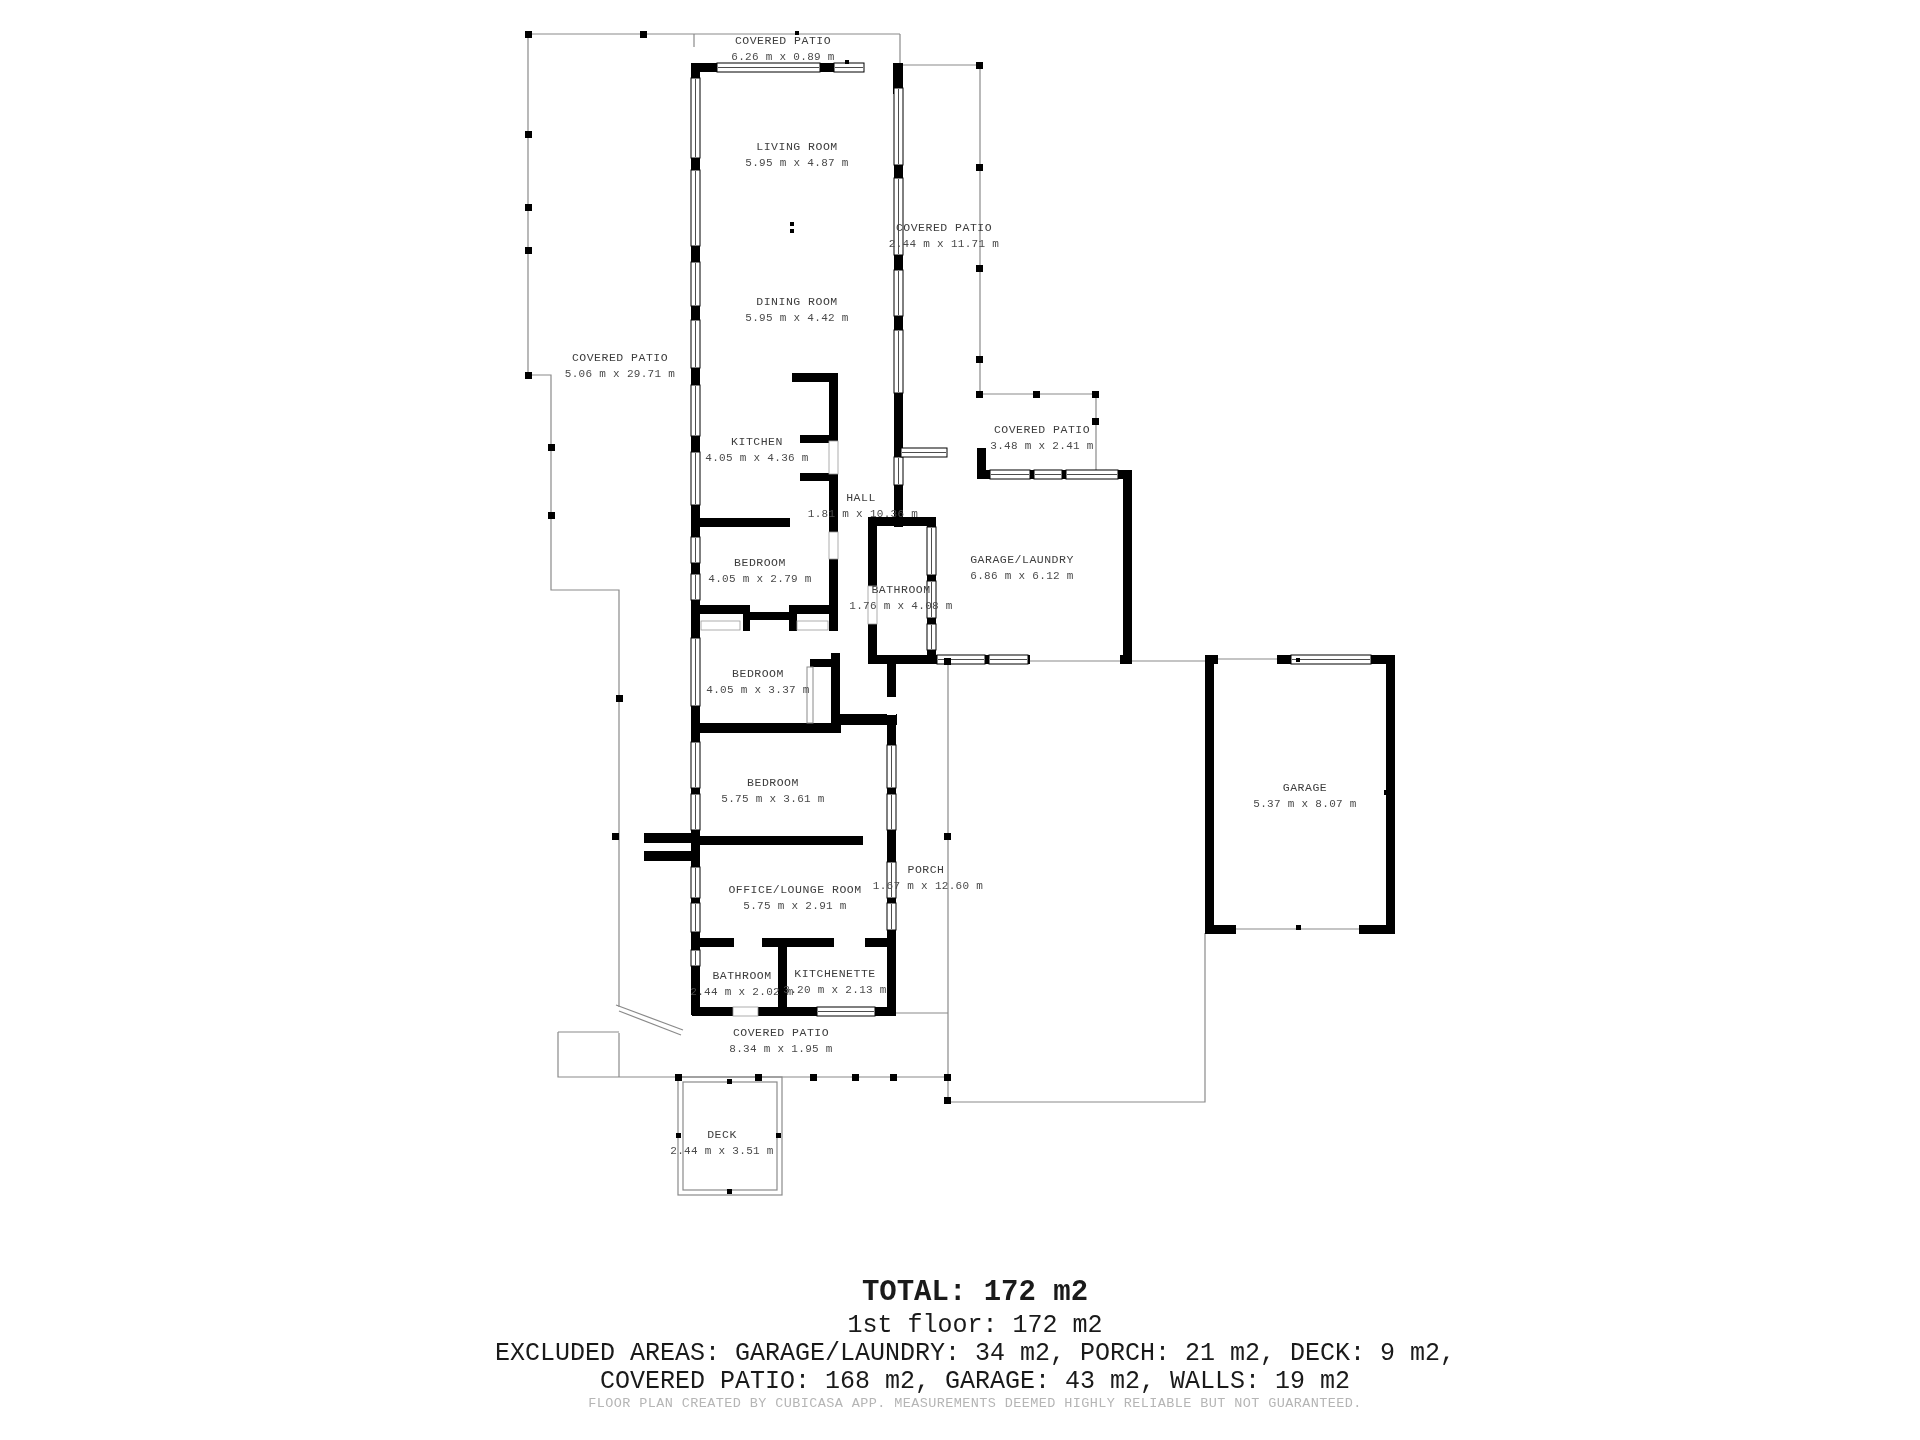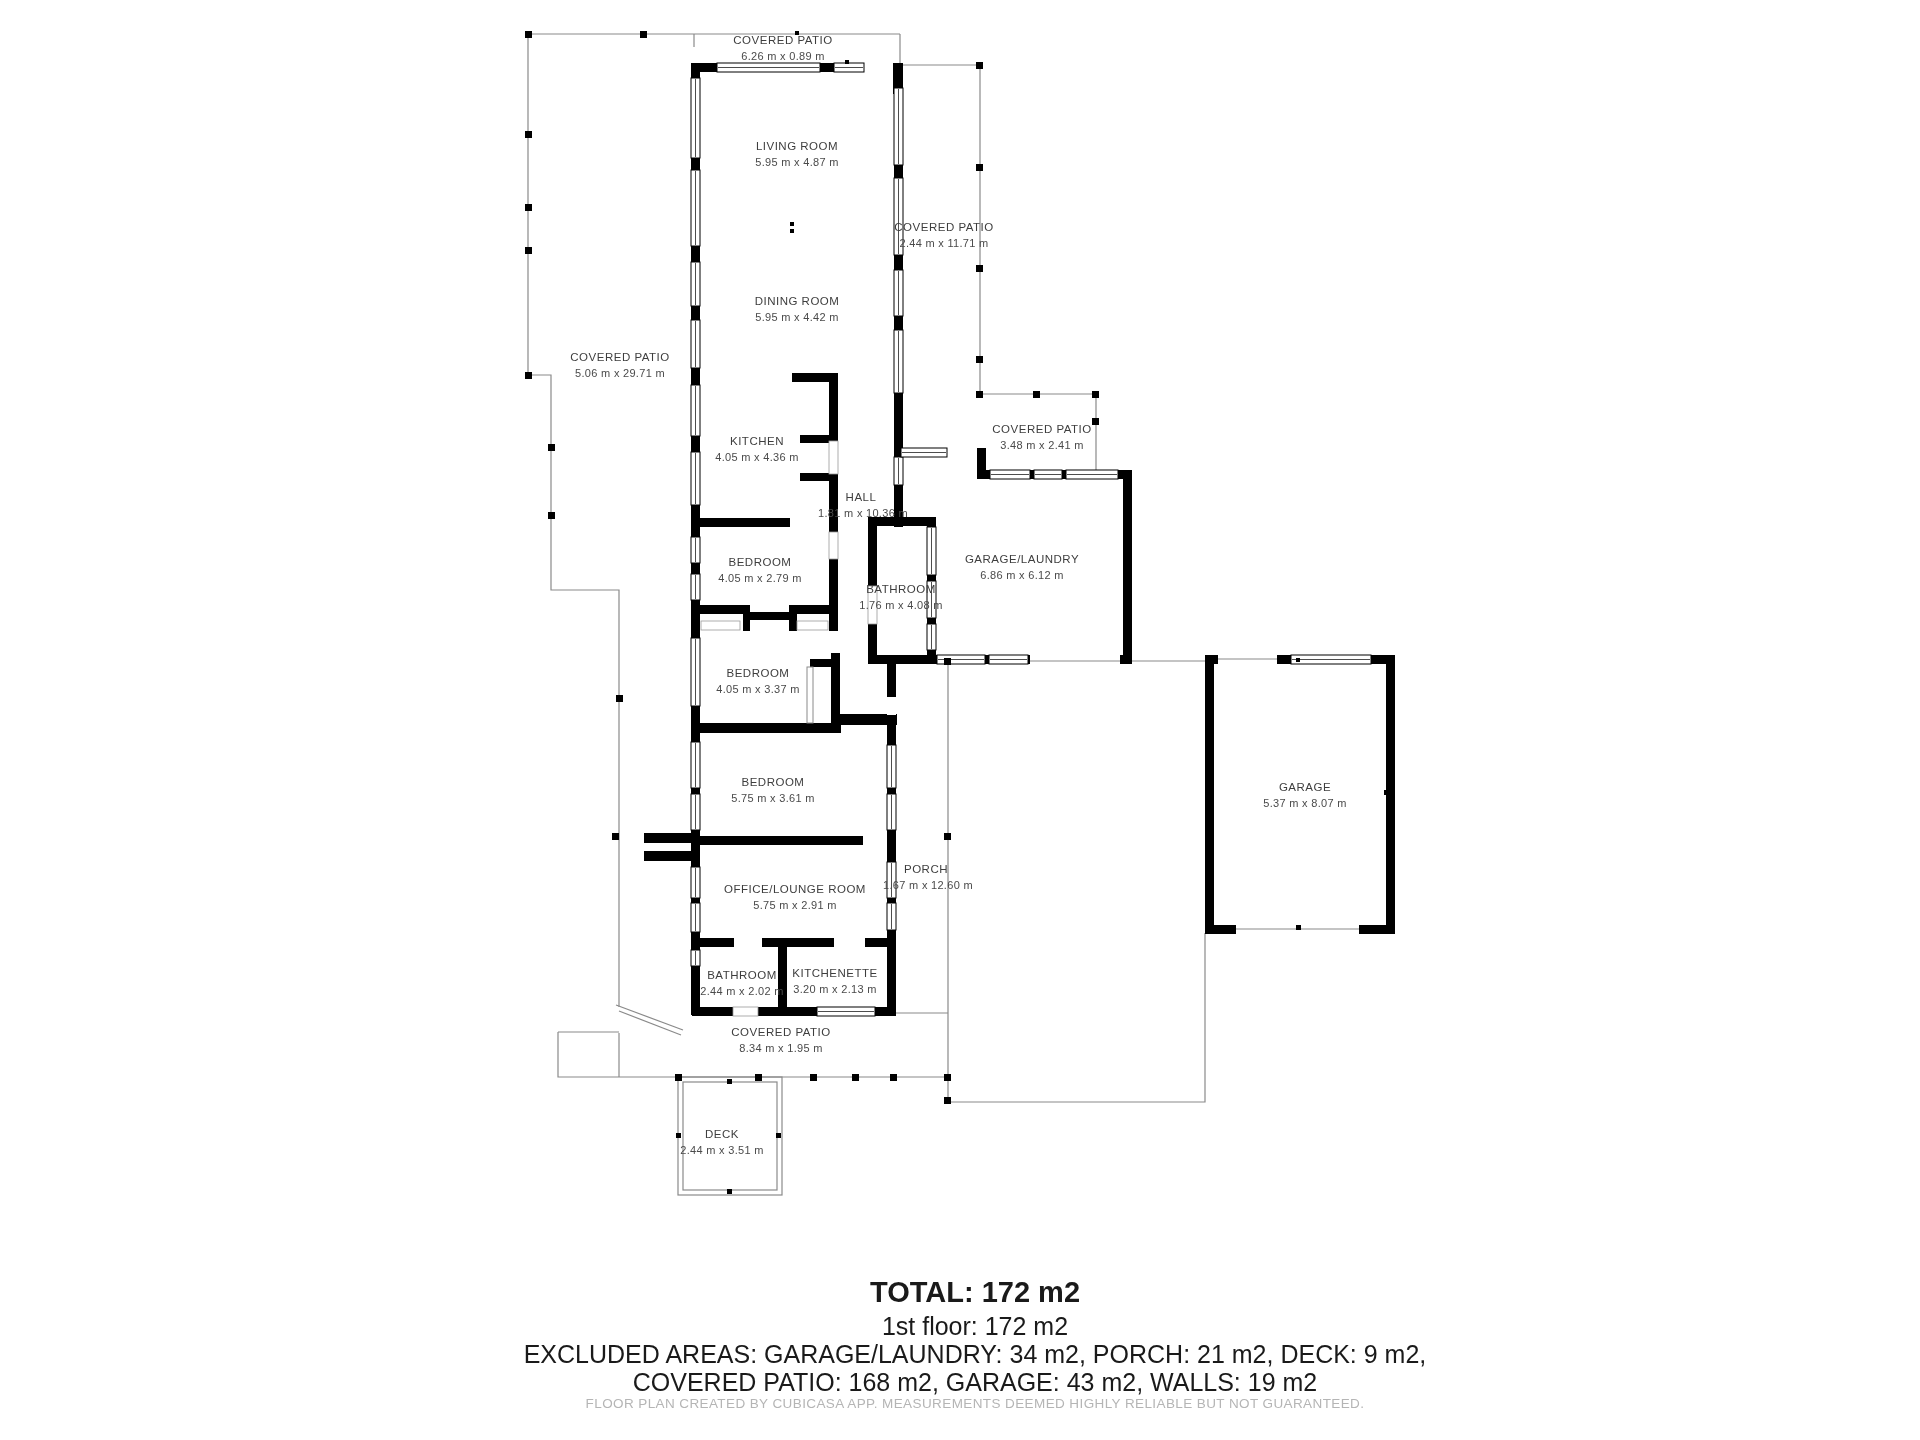--- a/index.html
+++ b/index.html
@@ -1,17 +1,17 @@
 <!DOCTYPE html>
 <html><head>
 <meta charset="utf-8">
 <style>
   html,body{margin:0;padding:0;background:#ffffff;}
   .stage{position:relative;width:1920px;height:1440px;background:#fff;overflow:hidden;
-         font-family:Liberation Sans, sans-serif;border-radius:8px;}
+         font-family:Liberation Mono, monospace;border-radius:8px;}
   svg{position:absolute;left:0;top:0;}
   .wall{fill:#000;}
   .gap{fill:#fff;}
   .outline{stroke:#8a8a8a;stroke-width:1.2;fill:none;}
   .win{fill:#fff;stroke:#000;stroke-width:1;}
   .mull{stroke:#000;stroke-width:0.7;}
   .door{fill:#fff;stroke:#9a9a9a;stroke-width:0.8;}
   .post{fill:#000;}
   .thin{stroke:#8a8a8a;stroke-width:1;fill:none;}
   .room-name{font-size:11.5px;fill:#3e3e3e;letter-spacing:0.5px;text-anchor:middle;}

